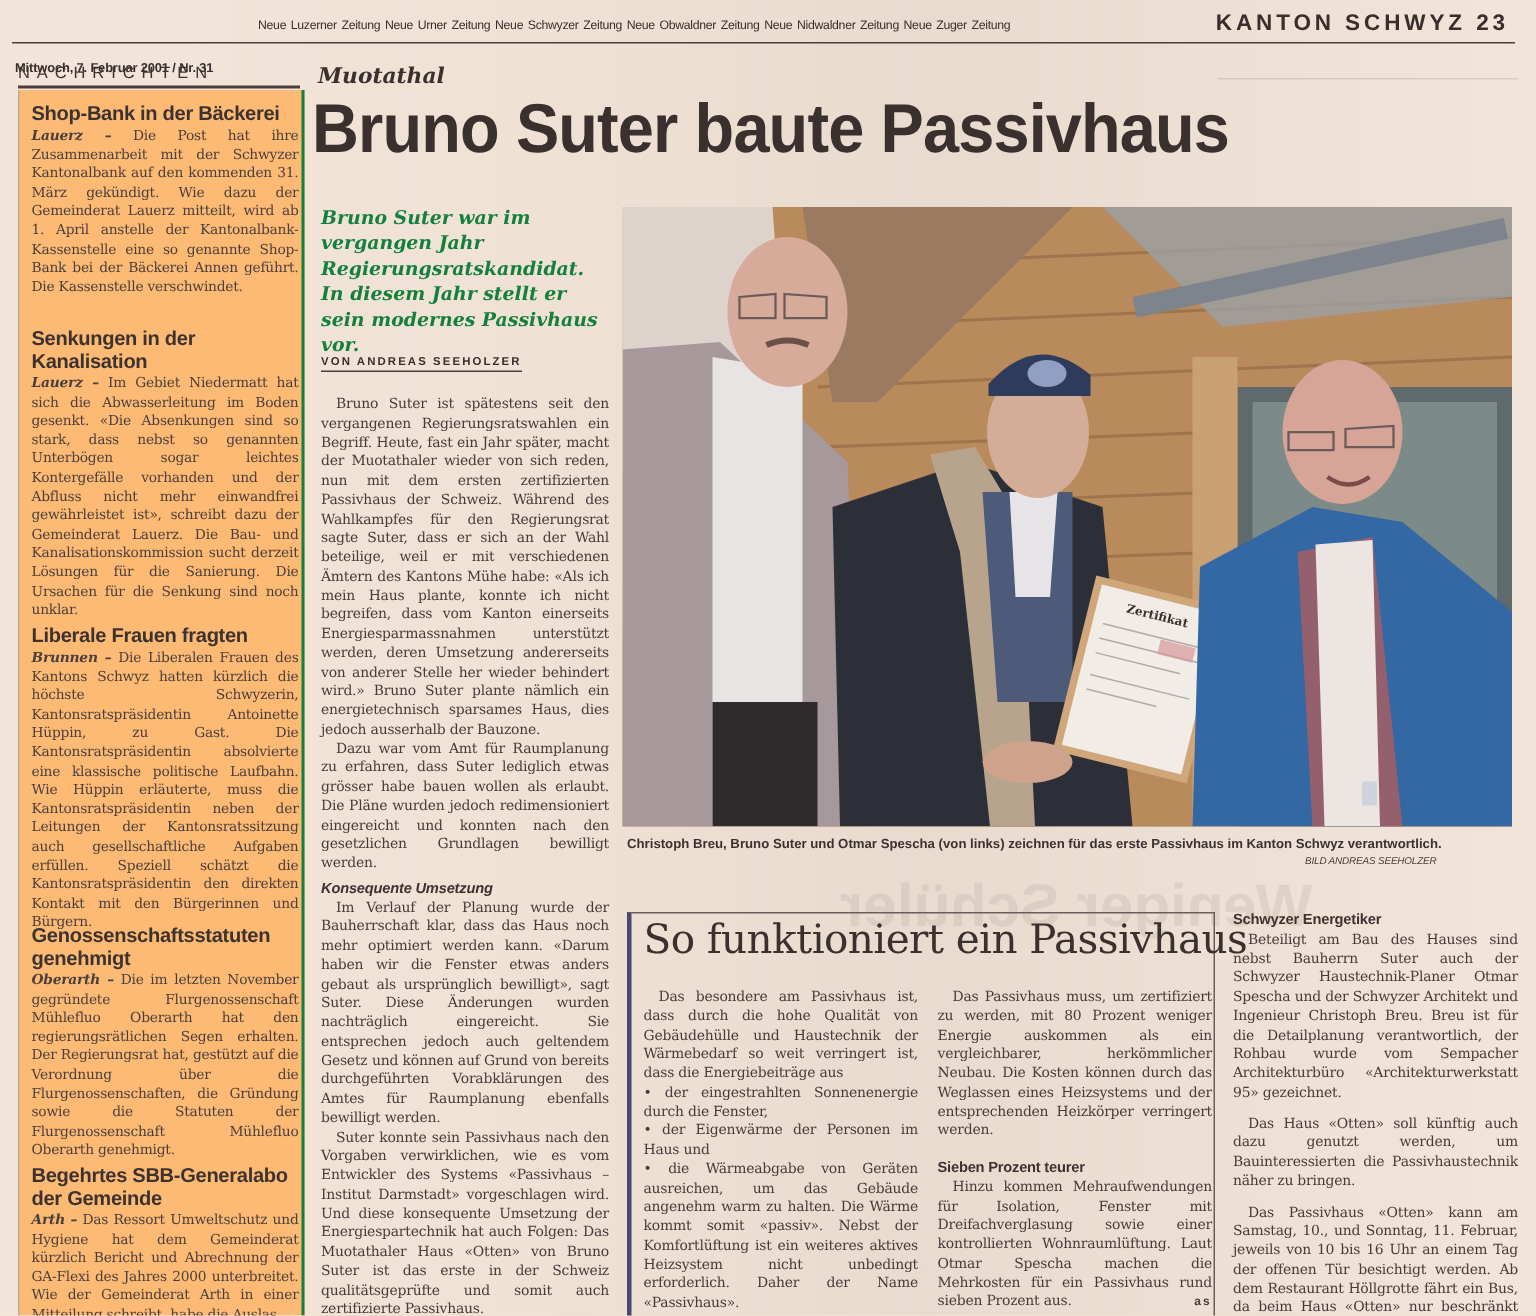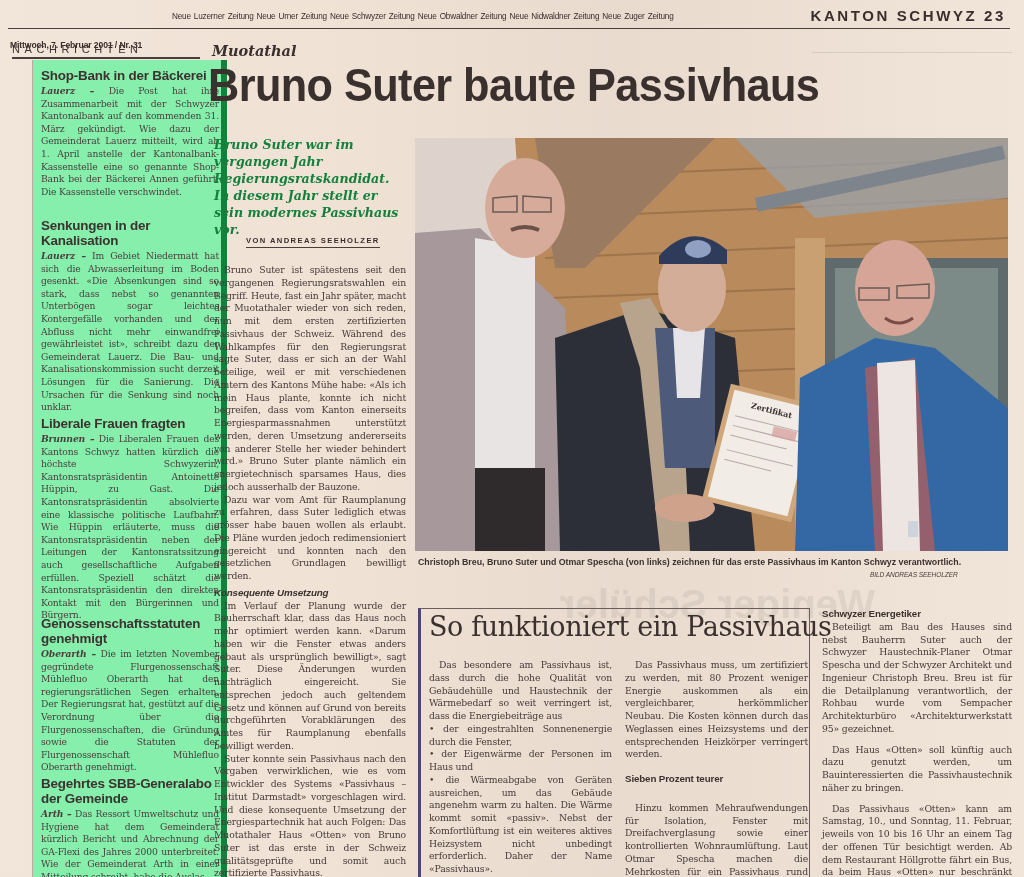--- a/index.html
+++ b/index.html
@@ -29,24 +29,23 @@
 
   
   .nachrichten-label {
     left: 12px; top: 43px; width: 188px; height: 14px;
     border-bottom: 2px solid #4a3e3c;
     font-family: "Liberation Sans", sans-serif; font-size: 11px; letter-spacing: 4.6px;
     color: #3d3432;
   }
   .sidebar {
     left: 12px; top: 60px; width: 188px; height: 817px;
-    background: #86efac;
+    background: #fdba74;
     border-left: 1px solid #b9aba2;
-    border-right: 6px solid #15803d;
-    margin-left: 20px;
+    border-right: 2px solid #15803d;
   }
   .sb-item { position: absolute; left: 8px; width: 178px; }
   .sb-item h3 {
     margin: 0; font-family: "Liberation Sans", sans-serif; font-weight: bold;
     font-size: 13.4px; line-height: 15px; color: #3c3230; letter-spacing: -0.2px;
   }
   .sb-item p {
     margin: 2px 0 0 0; font-size: 9.2px; line-height: 12.6px; text-align: justify;
     color: #4a3f3d; letter-spacing: -0.15px;
   }
@@ -59,21 +58,21 @@
     font-family: "Liberation Sans", sans-serif; font-weight: bold; font-size: 46px;
     letter-spacing: -0.6px; color: #3a302e; transform: scaleX(0.94); transform-origin: left top;
   }
 
   .lead {
     left: 214px; top: 136px; width: 192px;
     font-style: italic; font-weight: bold; font-size: 12.6px; line-height: 17px; color: #15803d;
   }
   .byline {
     left: 214px; top: 236px; font-family: "Liberation Sans", sans-serif; font-weight: bold;
-    font-size: 7.6px; letter-spacing: 1.4px; border-bottom: 1px solid #4a3e3c; padding-bottom: 2px; margin-left: 32px;
+    font-size: 7.6px; letter-spacing: 1.4px; border-bottom: 1px solid #4a3e3c; padding-bottom: 2px;
   }
 
   .body-col {
     left: 214px; top: 264px; width: 192px;
     font-size: 9.3px; line-height: 12.75px; text-align: justify; color: #463b39; letter-spacing: -0.15px;
   }
   .body-col p { margin: 0; text-indent: 10px; }
   .body-col h4 {
     margin: 4px 0 0 0; font-family: "Liberation Sans", sans-serif; font-size: 9.8px; font-weight: bold; color: #3c3230; font-style: italic;
   }
@@ -107,21 +106,21 @@
   .infobox h2 {
     position: absolute; left: 8px; top: 2px; margin: 0; white-space: nowrap;
     font-weight: normal; font-size: 27px; color: #3a302e; letter-spacing: -0.4px;
   }
   .ib-col {
     position: absolute; top: 50px; width: 183px;
     font-size: 9.3px; line-height: 12.75px; text-align: justify; color: #463b39; letter-spacing: -0.15px;
   }
   .ib-col p { margin: 0; }
   .ib-col p.ind { text-indent: 10px; }
-  .ib-col h4 { margin: 12px 0 16px 0; font-family: "Liberation Sans", sans-serif; font-size: 9.8px; font-weight: bold; color: #3c3230; }
+  .ib-col h4 { margin: 12px 0 0 0; font-family: "Liberation Sans", sans-serif; font-size: 9.8px; font-weight: bold; color: #3c3230; }
   .ib-col .sig { float: right; font-family: "Liberation Sans", sans-serif; font-weight: bold; font-size: 8px; letter-spacing: 1.5px; }
 
   
   .right-col {
     left: 822px; top: 608px; width: 190px;
     font-size: 9.3px; line-height: 12.75px; text-align: justify; color: #463b39; letter-spacing: -0.15px;
   }
   .right-col h4 { margin: 0; font-family: "Liberation Sans", sans-serif; font-size: 9.8px; font-weight: bold; color: #3c3230; }
   .right-col p { margin: 0 0 8px 0; text-indent: 10px; }
   .ghost-rule { left: 812px; top: 52px; width: 200px; border-top: 1px solid rgba(90,80,80,0.15); }

